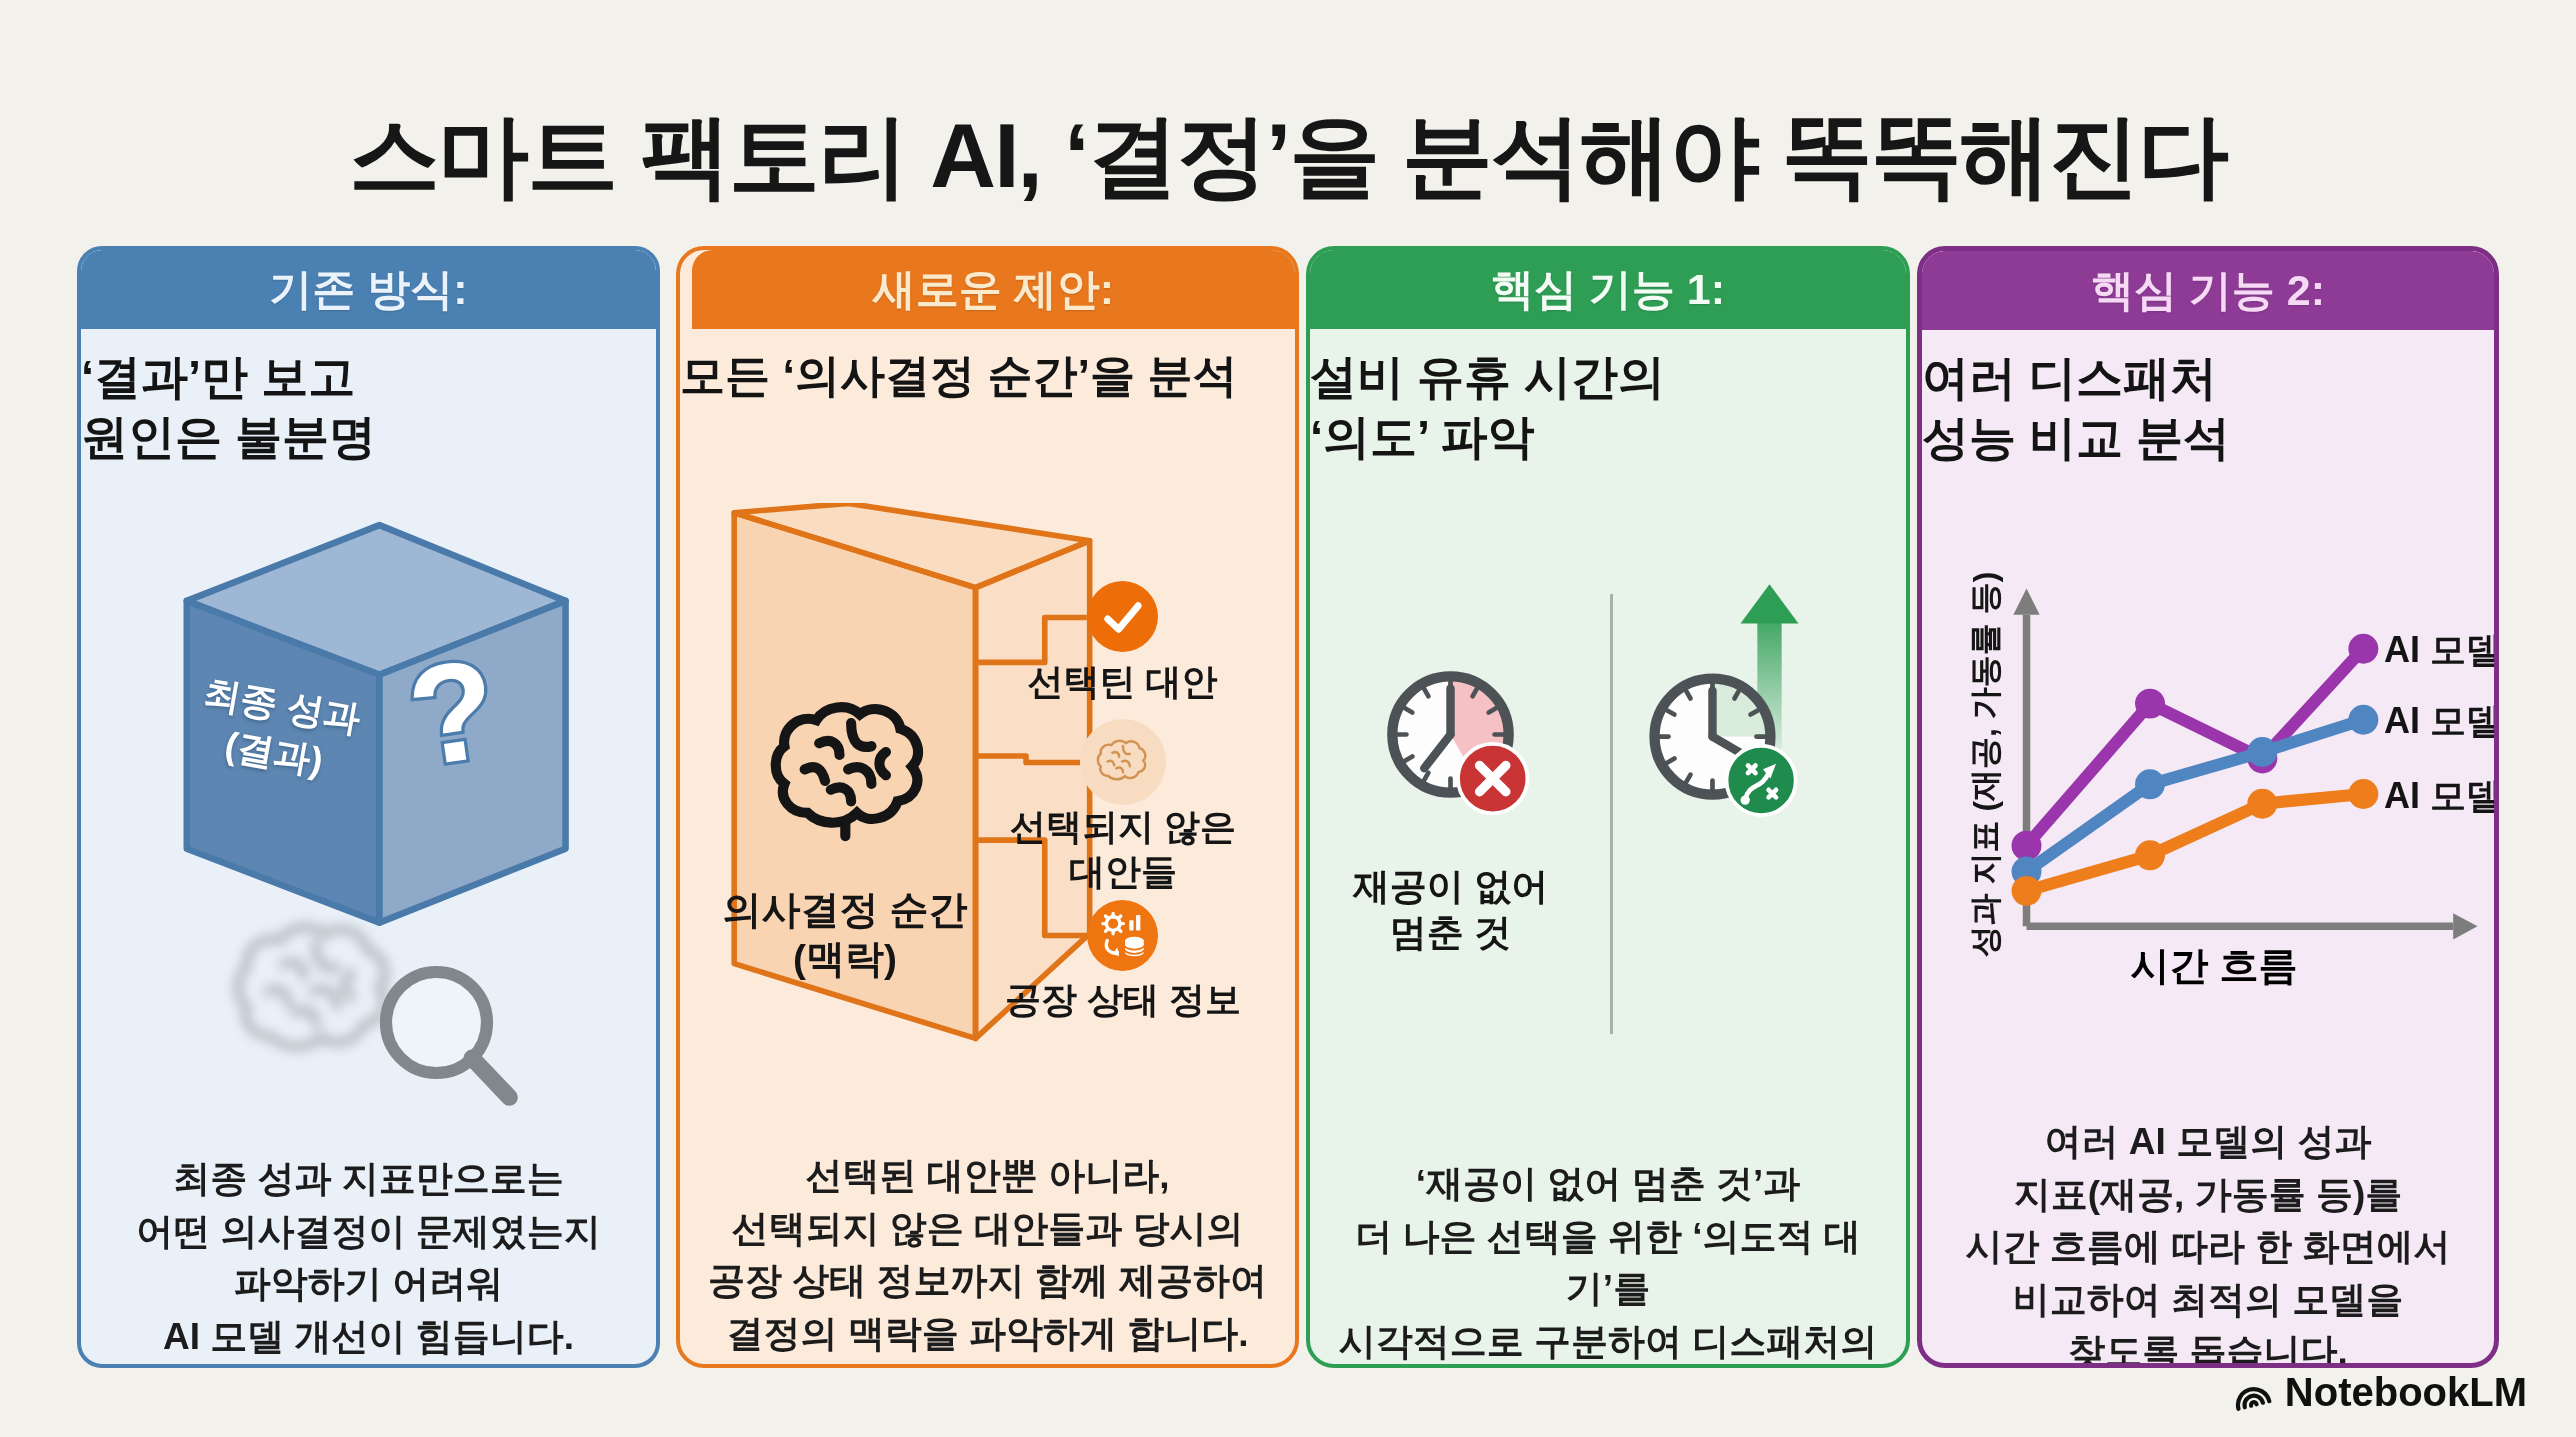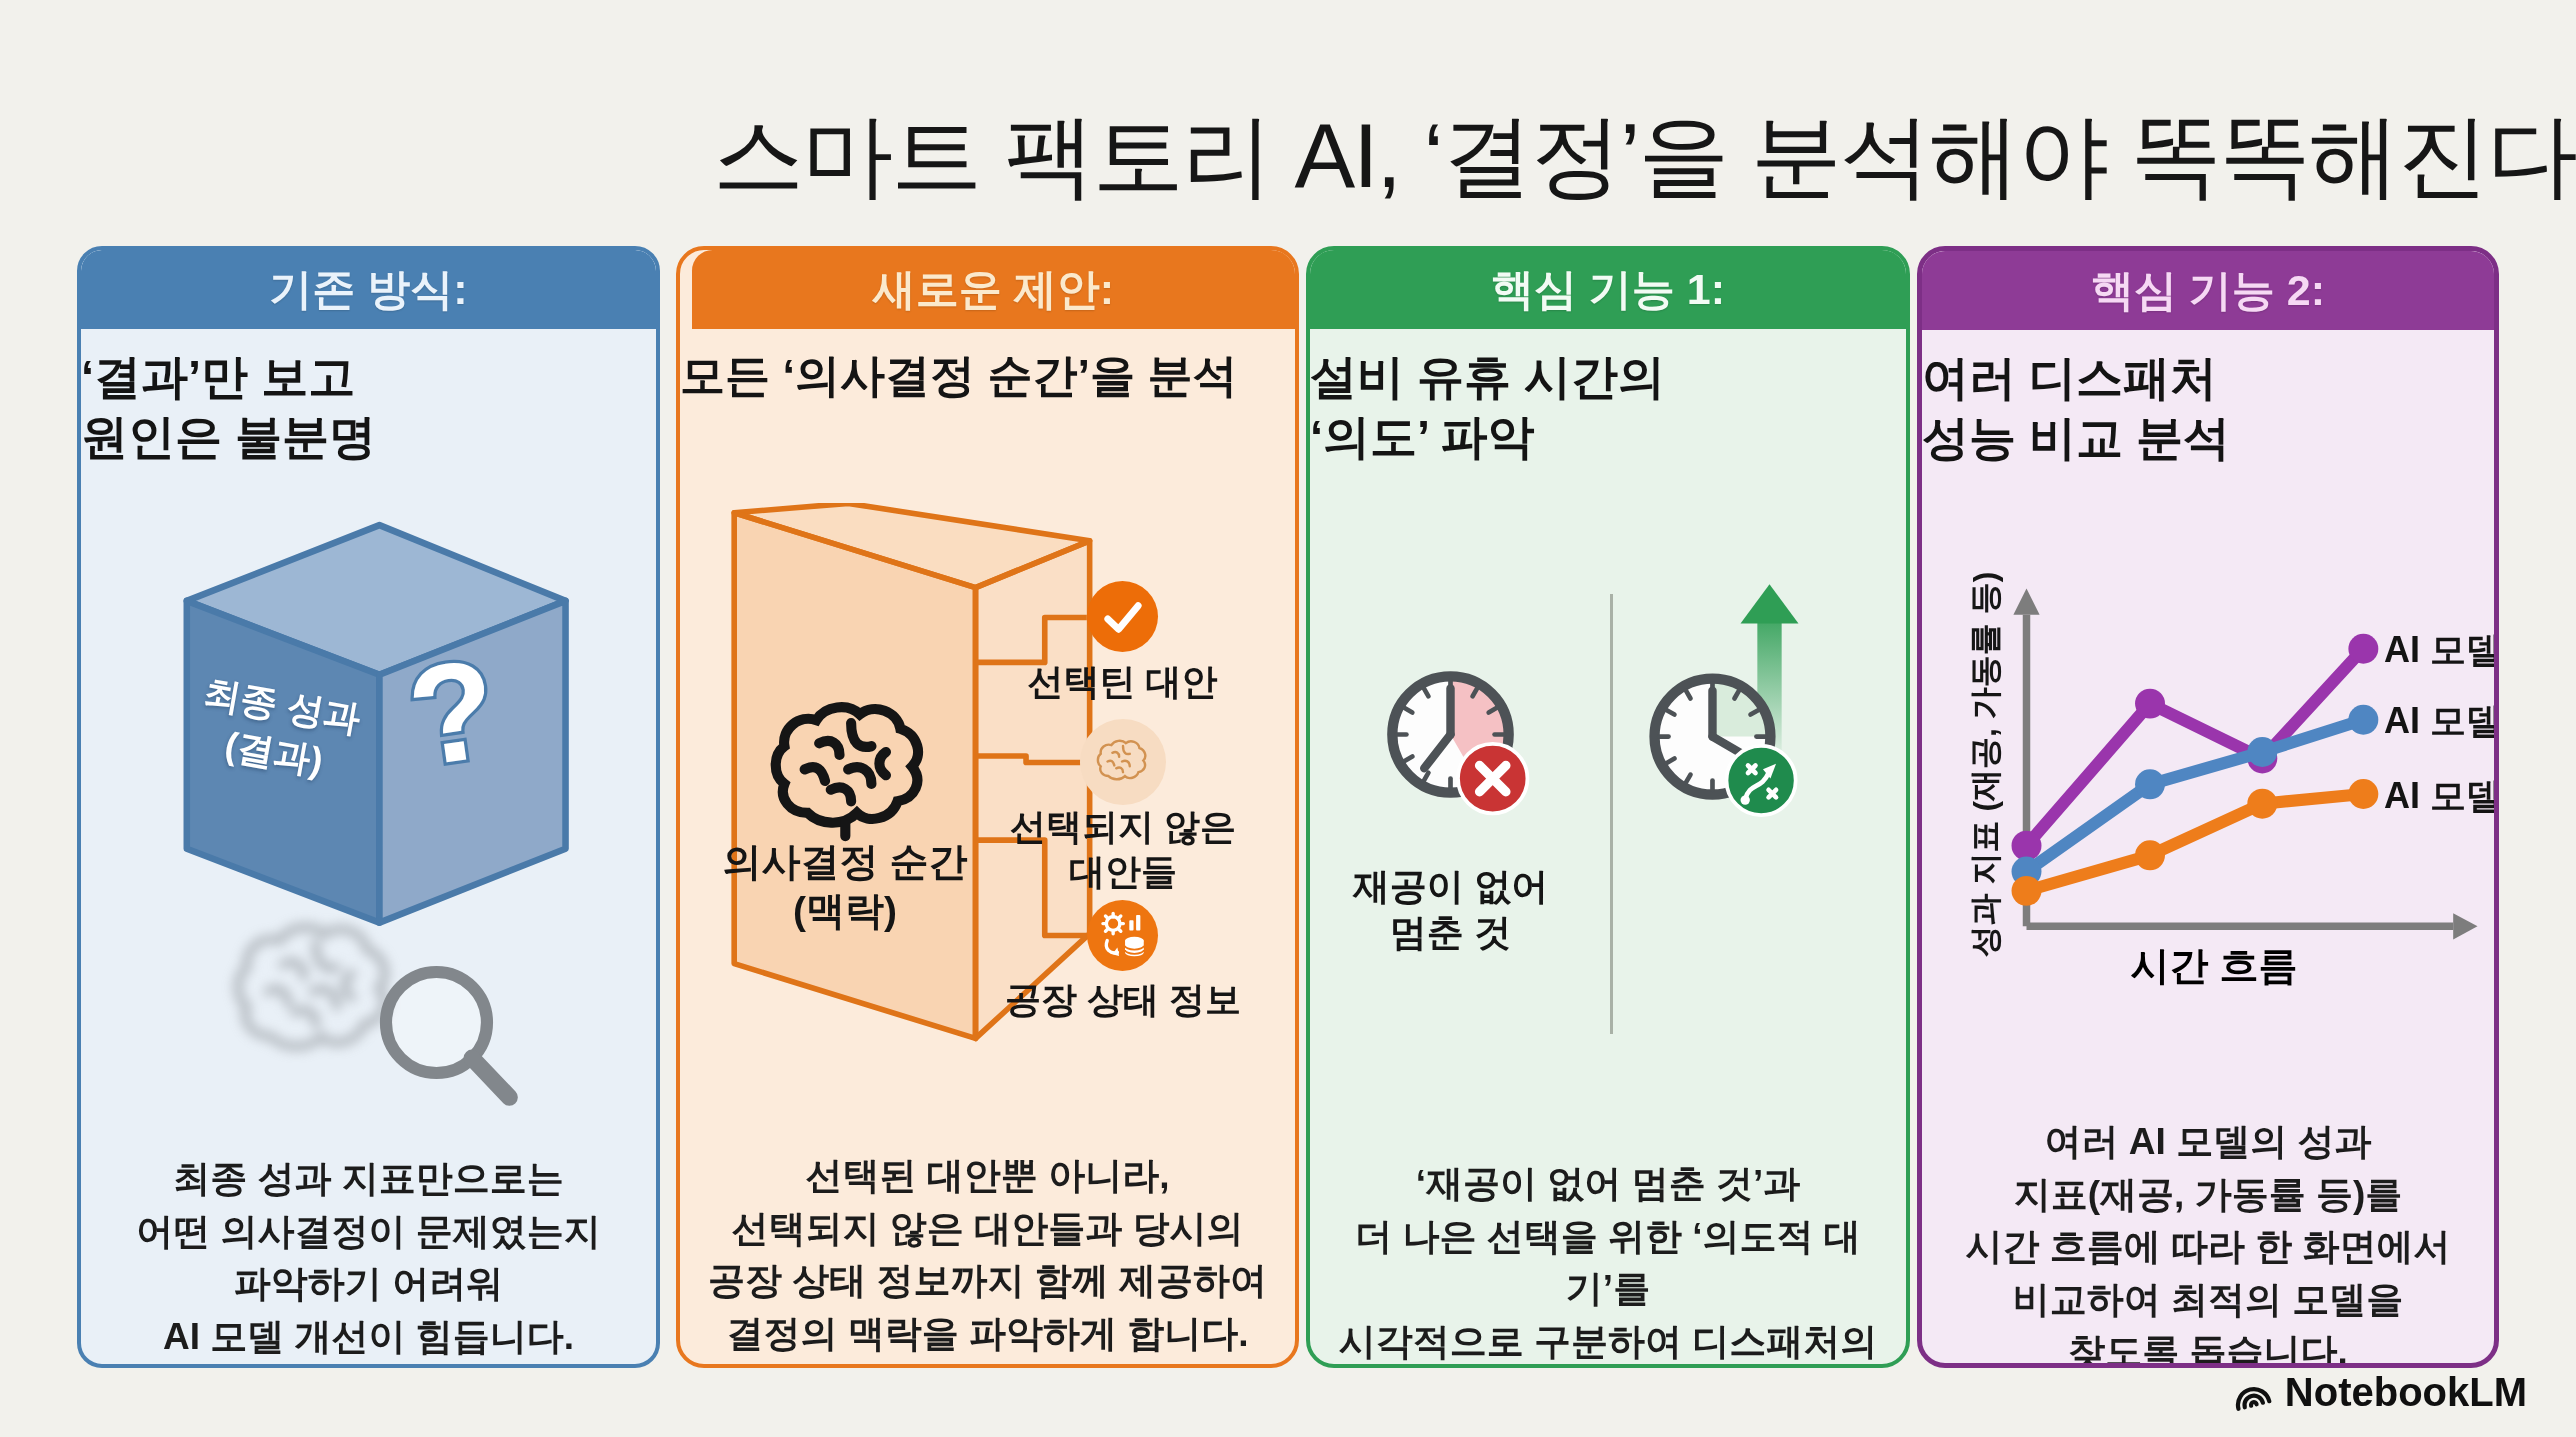--- a/index.html
+++ b/index.html
@@ -3,22 +3,22 @@
 <meta charset="utf-8">
 <style>
   html,body{margin:0;padding:0;}
   body{
     width:2576px;height:1438px;position:relative;overflow:hidden;
     font-family:"Liberation Sans","DejaVu Sans",sans-serif;
     background:#f2f1ec;
   }
   .preline{white-space:pre-line;}
   .title{
-    position:absolute;left:0;top:34px;width:100%;text-align:right;
-    font-size:91px;font-weight:400;letter-spacing:-1.9px;color:#161616;
+    position:absolute;left:0;top:34px;width:100%;text-align:center;
+    font-size:91px;font-weight:700;letter-spacing:-1.9px;color:#161616;
   }
   .column{
     position:absolute;top:246px;height:1122px;box-sizing:border-box;
     background:var(--body-bg);border:4.7px solid var(--accent);
     border-radius:28px;overflow:hidden;
   }
   .col-header{
     height:79px;background:var(--accent);border-radius:20.6px 20.6px 0 0;
     display:flex;align-items:center;justify-content:center;
     font-size:43px;font-weight:800;color:var(--header-text);
@@ -112,21 +112,21 @@
     <g fill="none" stroke="#df7418" stroke-width="6" stroke-linejoin="round">
       <path d="M286,170 L360,170 L360,122 L405,122"></path>
       <path d="M286,270 L340,270 L340,277 L398,277"></path>
       <path d="M286,360 L360,360 L360,462 L405,462"></path>
     </g>
     <g transform="translate(60,210) scale(1.55)" fill="none" stroke="#151515" stroke-width="7" stroke-linecap="round">
       <path d="M30,78 C18,78 10,68 14,58 C6,52 6,38 14,32 C12,20 24,10 36,14 C42,4 58,2 66,10 C76,2 92,8 94,20 C106,24 110,38 102,46 C110,56 104,68 92,70 C88,82 72,86 64,78 C54,88 38,86 30,78 Z"></path>
       <path d="M38,30 C46,26 52,30 52,38 M60,16 C60,30 66,34 74,32 M28,48 C36,44 40,48 42,56 M58,48 C66,44 74,48 74,58 M46,62 C54,58 60,62 60,70 M84,36 C78,40 78,48 84,52 M56,84 L56,94"></path>
     </g>
   </svg>
-  <div class="glabel preline" style="left:34px;top:588px;width:262px;font-size:39px;">의사결정 순간
+  <div class="glabel preline" style="left:34px;top:636px;width:262px;font-size:39px;">의사결정 순간
 (맥락)</div>
 
   <div class="icircle" style="left:407px;top:331px;width:71px;height:71px;background:#ed6d08;">
     <svg width="49" height="49" viewBox="0 0 100 100">
         <polyline points="20,55 42,76 82,28" fill="none" stroke="#fff" stroke-width="14" stroke-linecap="round" stroke-linejoin="round"></polyline>
       </svg>
   </div>
   <div class="glabel preline" style="left:302px;top:409px;width:281px;">선택틴 대안</div>
 
   <div class="icircle" style="left:400px;top:469px;width:86px;height:86px;background:#f7dcc2;">

